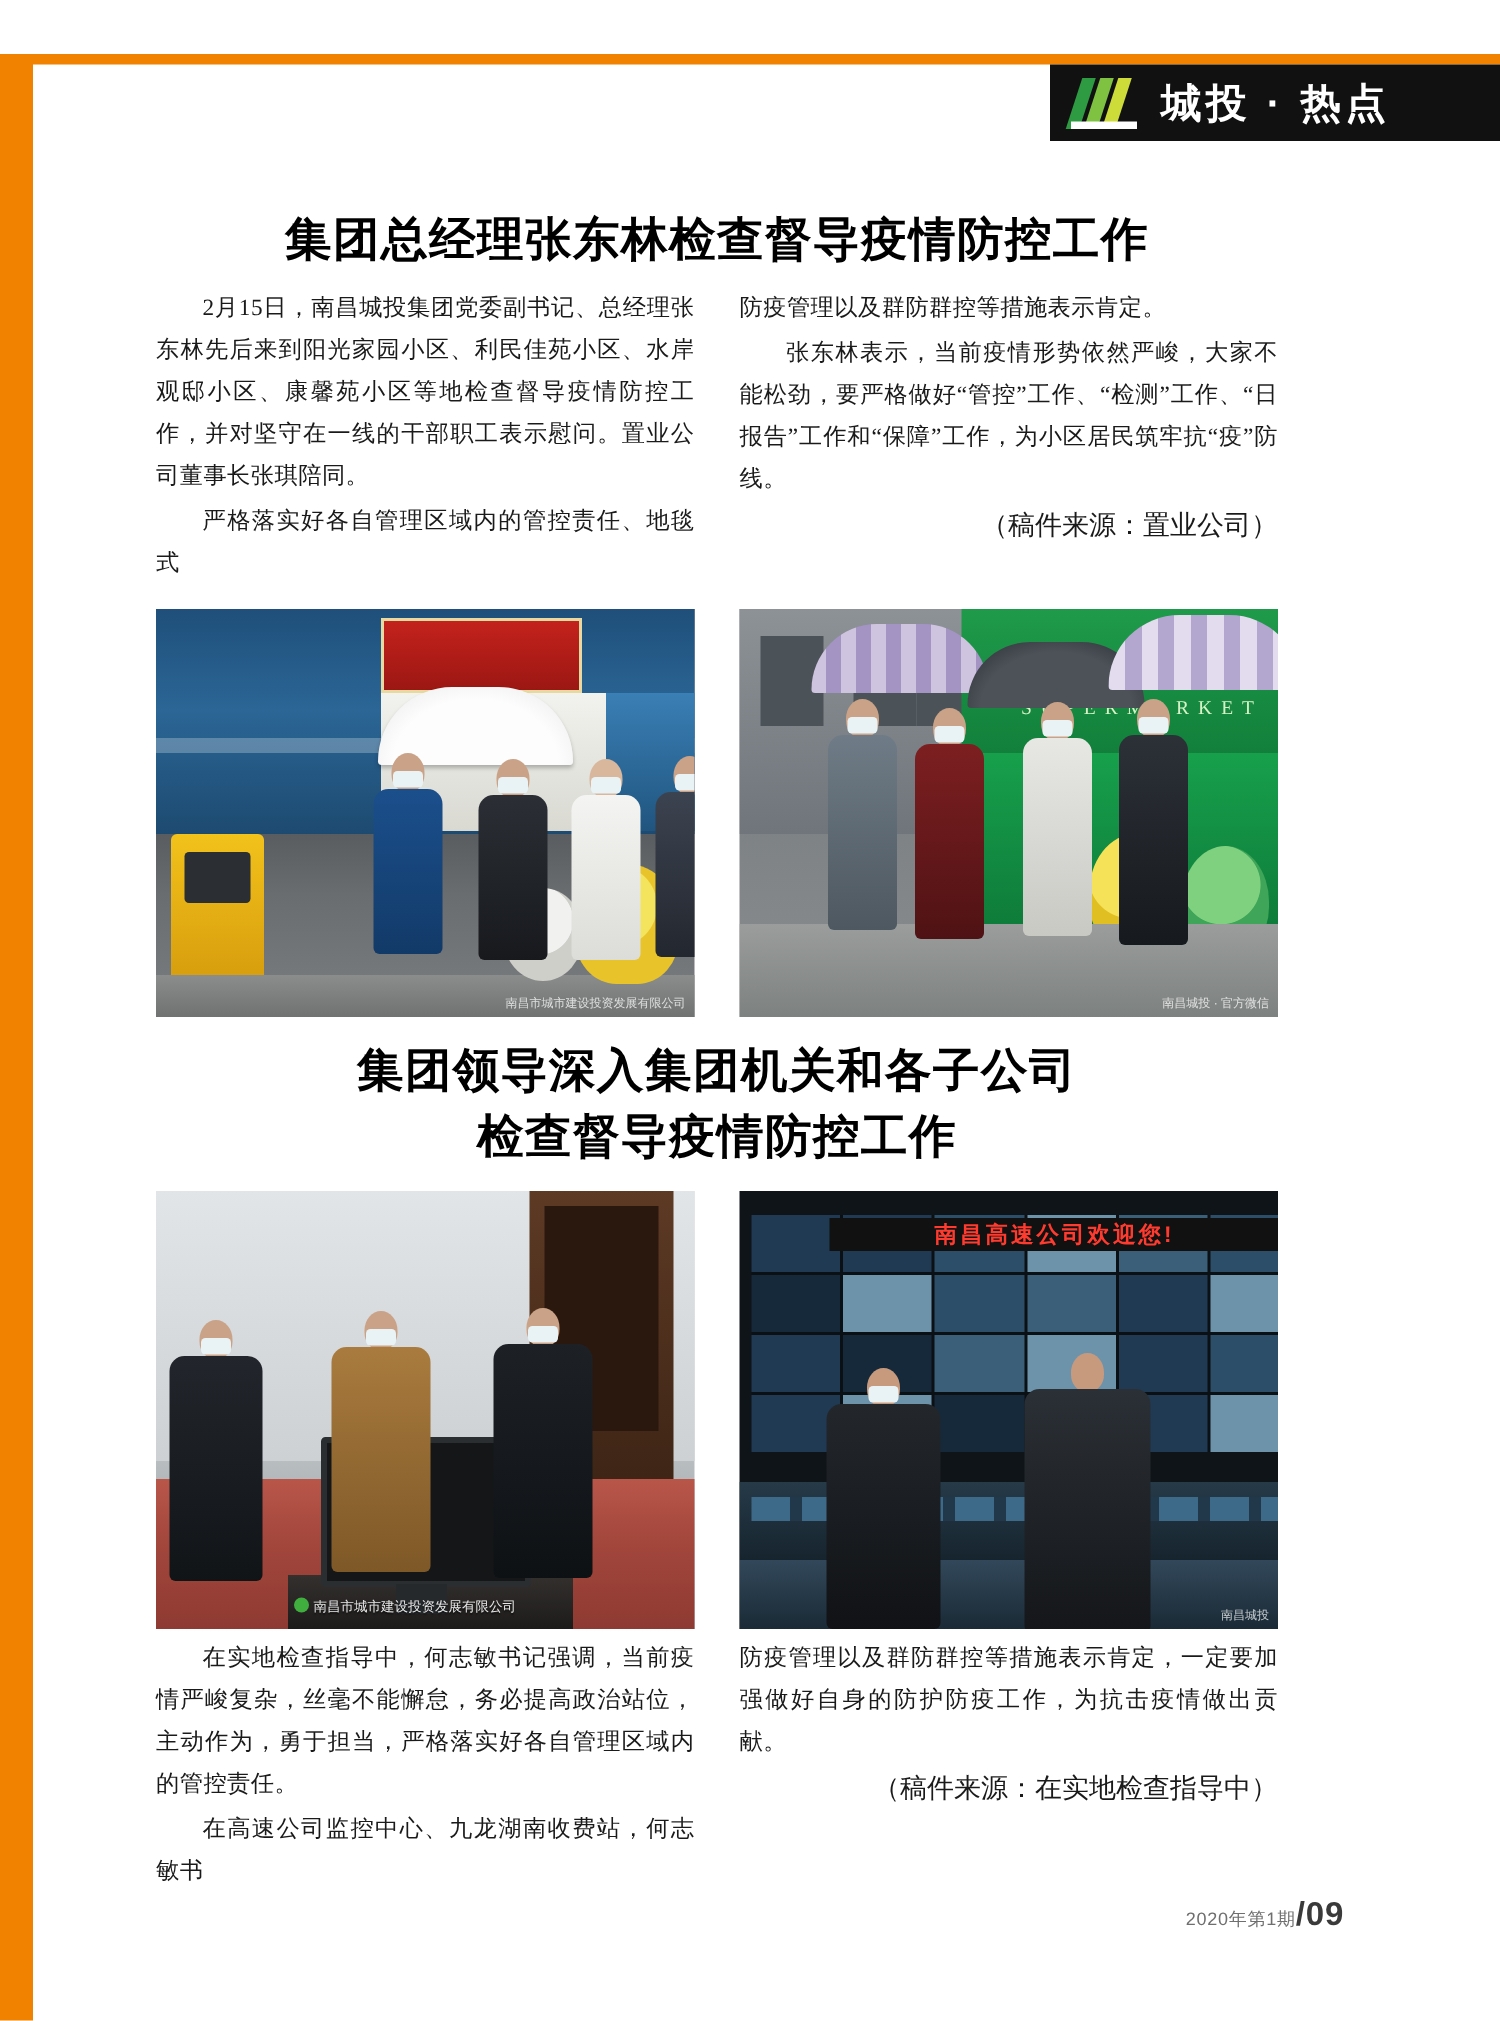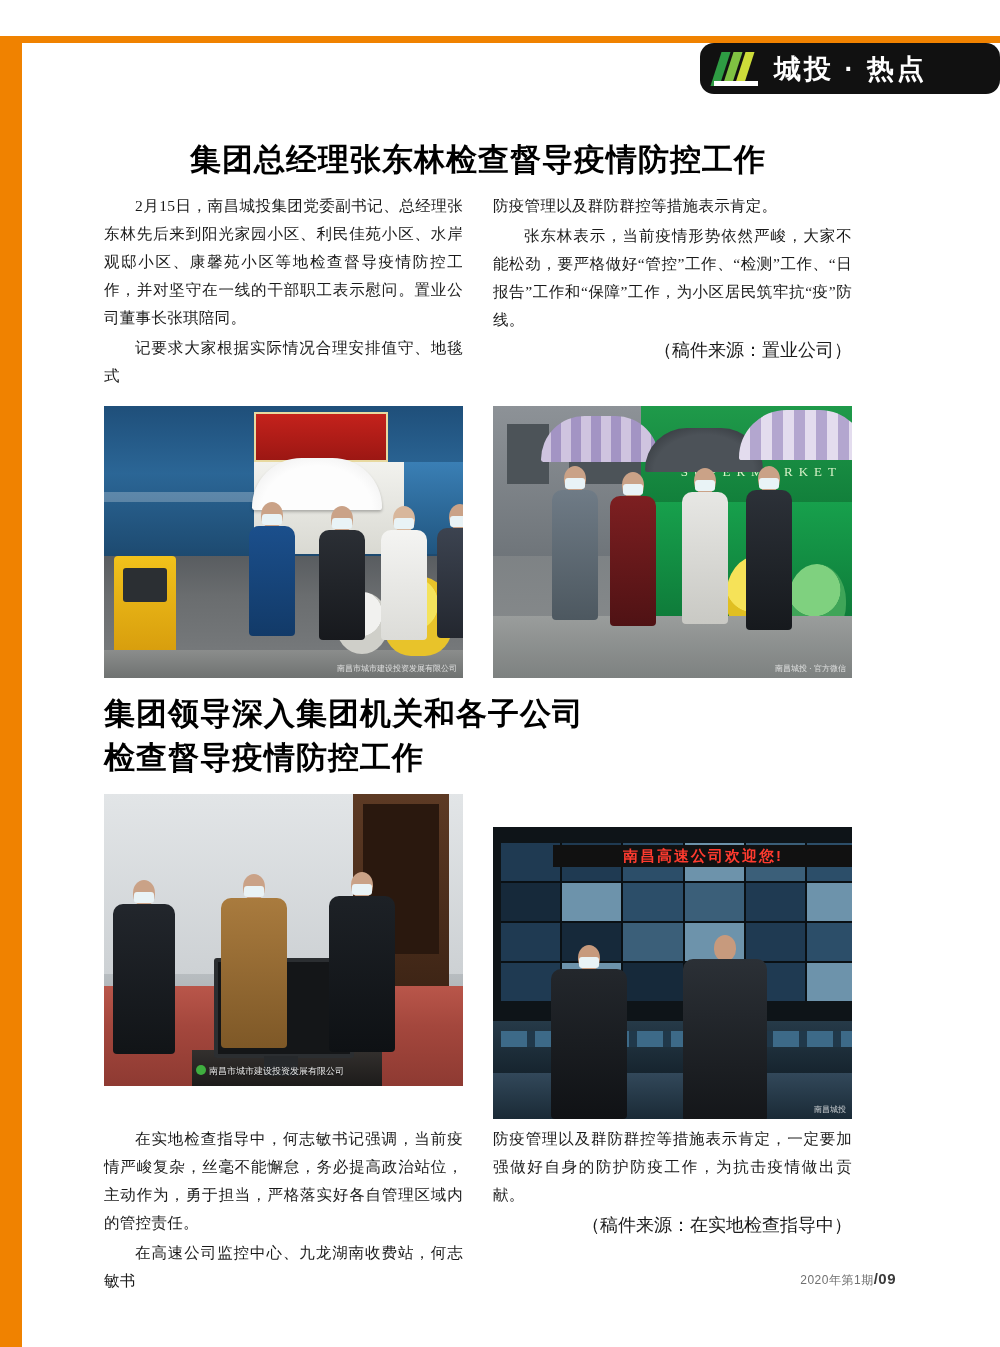--- a/index.html
+++ b/index.html
@@ -55,21 +55,20 @@
     height: 7px;
     background: #f08200;
   }
   .header-black {
     position: absolute;
     right: 0;
     top: 7px;
     width: 300px;
     height: 51px;
     background: #111111;
-    border-radius: 14px;
   }
   .header-logo {
     position: absolute;
     left: 14px;
     top: 9px;
     width: 46px;
     height: 34px;
   }
   .header-logo .stripe {
     position: absolute;
@@ -116,21 +115,21 @@
     text-align: center;
     letter-spacing: 1px;
     color: #000;
     margin: 18px 0 10px 0;
   }
   .headline-2 {
     font-family: "Liberation Sans", sans-serif;
     font-weight: bold;
     font-size: 31px;
     line-height: 44px;
-    text-align: left;
+    text-align: center;
     letter-spacing: 1px;
     color: #000;
     margin: 14px 0 12px 0;
   }
 
   .cols {
     display: flex;
     gap: 30px;
     margin-top: 6px;
   }
@@ -372,21 +371,21 @@
     position:absolute; left:92px; bottom:8px;
     font-size:9px; color:#e7e7e7; font-family:"Liberation Sans",sans-serif;
     text-shadow:0 1px 1px rgba(0,0,0,0.6);
   }
   .p3 .wechat .dot {
     display:inline-block; width:10px; height:10px; border-radius:50%;
     background:#3fae3f; margin-right:3px; vertical-align:-1px;
   }
 
   
-  .p4 { background: #0e1418; margin-top: 33px; }
+  .p4 { background: #0e1418; }
   .p4 .screenwall {
     position:absolute; left:8px; top:16px; width:365px; height:158px;
     background:#0a1014;
     display:grid;
     grid-template-columns: repeat(6, 1fr);
     grid-template-rows: repeat(4, 1fr);
     gap:2px;
   }
   .p4 .cell { background:#1f3a52; }
   .p4 .cell:nth-child(3n) { background:#2c4e69; }
@@ -426,21 +425,21 @@
     right: 104px;
     bottom: 58px;
     text-align: right;
     font-family: "Liberation Sans", sans-serif;
     color: #6f6f6f;
     font-size: 12px;
     letter-spacing: 0.5px;
   }
   .footer .pg {
     font-weight: bold;
-    font-size: 15px;
+    font-size: 22px;
     color: #3a3a3a;
   }
 </style>
 </head>
 <body>
 
 <div class="page">
 
   <div class="left-orange-bar">
     <div class="inner-white"></div>
@@ -460,21 +459,21 @@
   </div>
 
   <div class="content">
 
     <div>
       <div class="headline">集团总经理张东林检查督导疫情防控工作</div>
 
       <div class="cols">
         <div class="col">
           <p class="para">2月15日，南昌城投集团党委副书记、总经理张东林先后来到阳光家园小区、利民佳苑小区、水岸观邸小区、康馨苑小区等地检查督导疫情防控工作，并对坚守在一线的干部职工表示慰问。置业公司董事长张琪陪同。</p>
-          <p class="para">记要求大家根据实际情况合理安排值守、地毯式</p>
+          <p class="para">严格落实好各自管理区域内的管控责任、地毯式</p>
         </div>
         <div class="col">
           <p class="para noindent">防疫管理以及群防群控等措施表示肯定。</p>
           <p class="para">张东林表示，当前疫情形势依然严峻，大家不能松劲，要严格做好“管控”工作、“检测”工作、“日报告”工作和“保障”工作，为小区居民筑牢抗“疫”防线。</p>
           <p class="source">（稿件来源：置业公司）</p>
         </div>
       </div>
 
       <div class="photo-row">
         <div class="photo p1">

